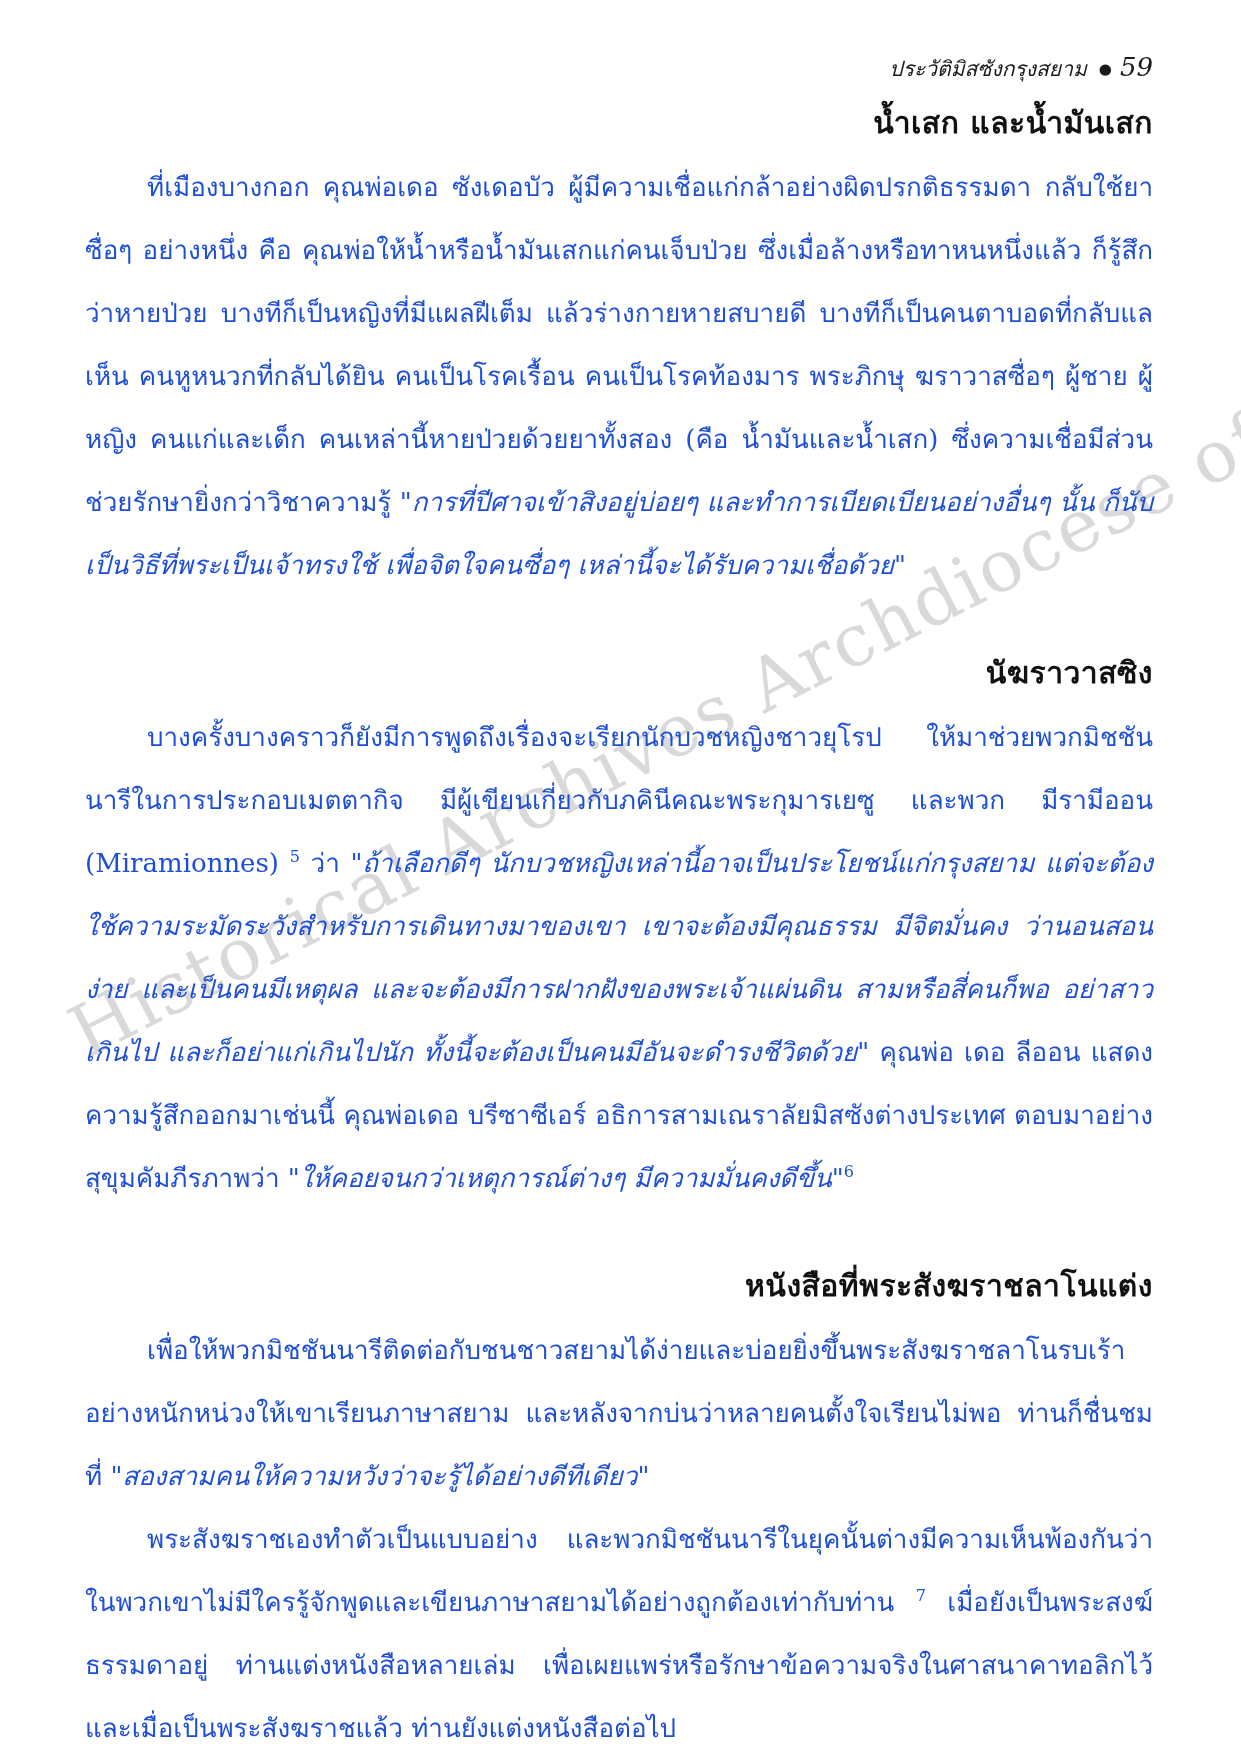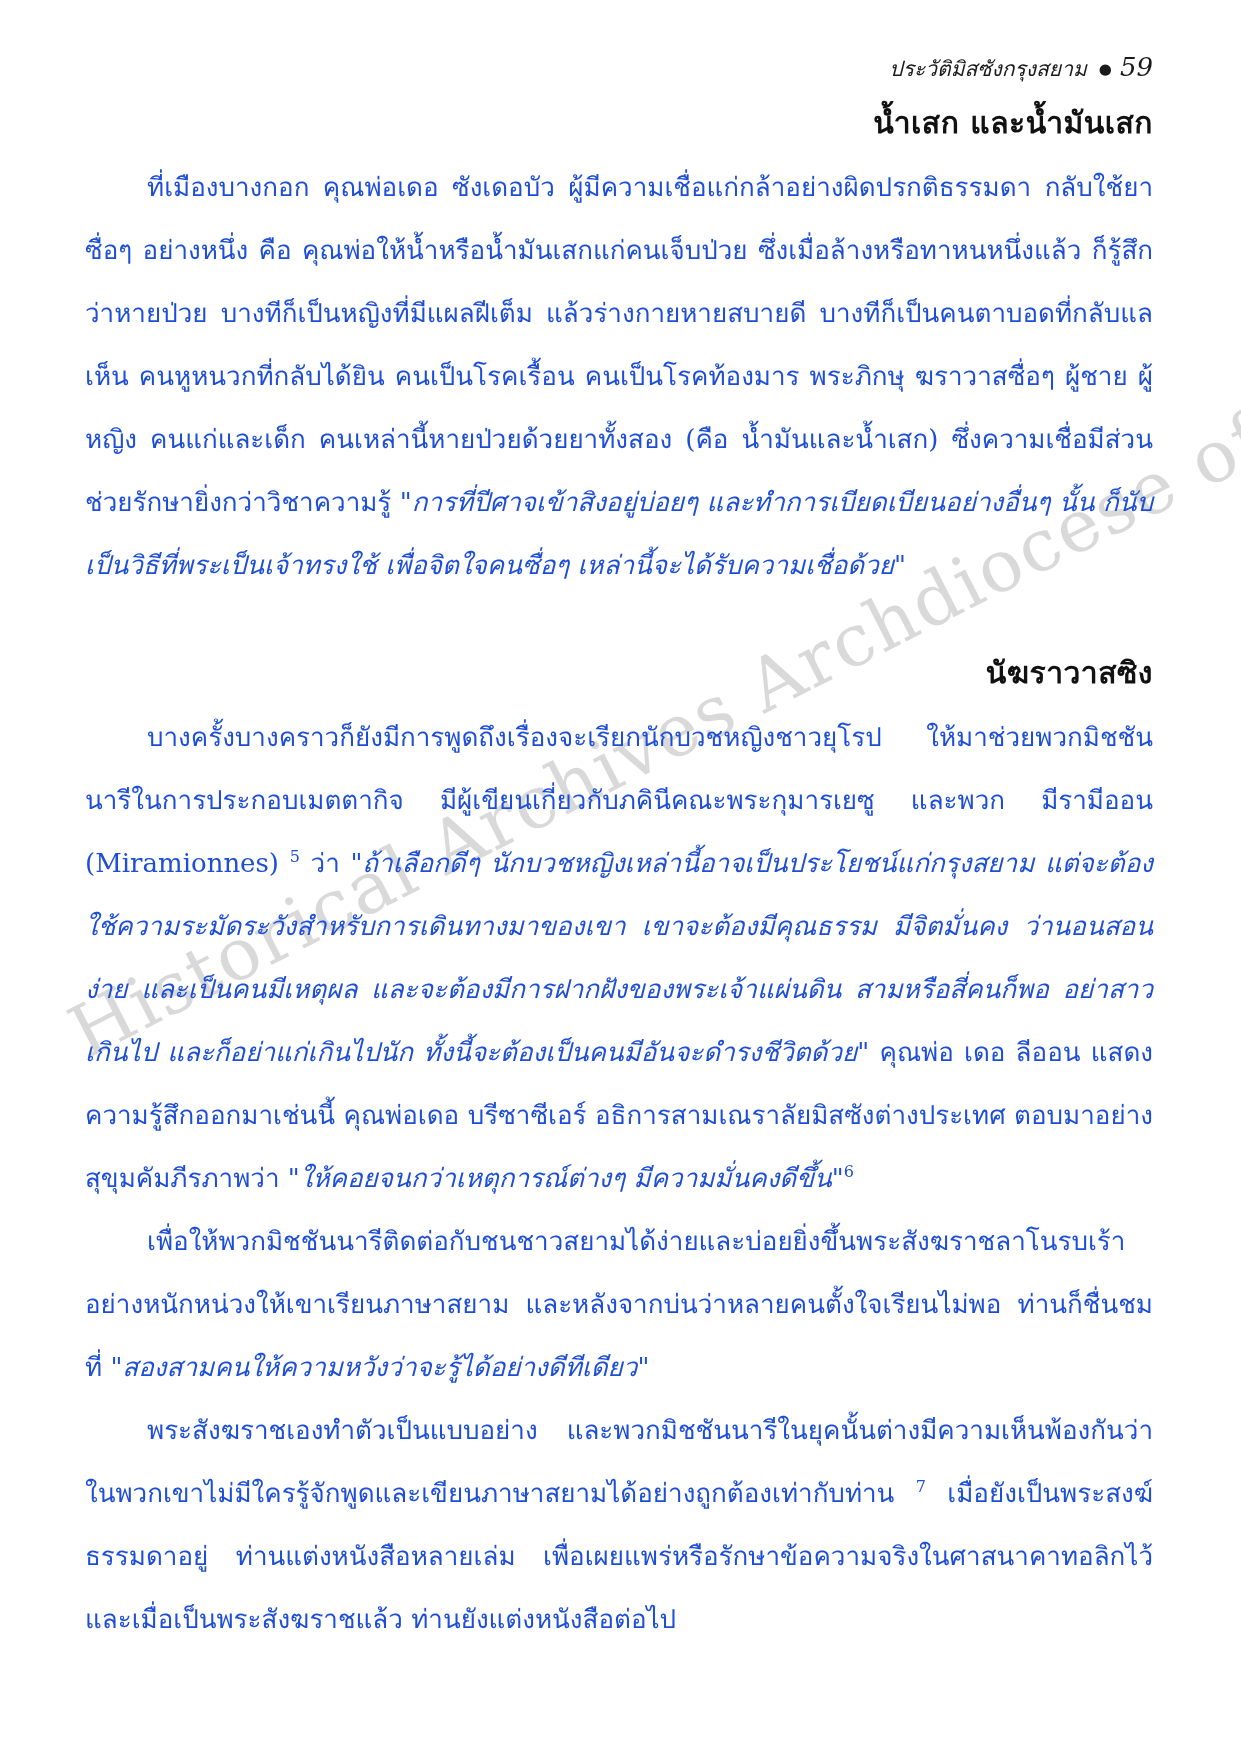--- a/index.html
+++ b/index.html
@@ -88,17 +88,18 @@
     <h1 class="sec-heading">น้ำเสก และน้ำมันเสก</h1>
     <p class="body-par"><span class="seg-n">ที่เมืองบางกอก คุณพ่อเดอ ซังเดอบัว ผู้มีความเชื่อแก่กล้าอย่างผิดปรกติธรรมดา กลับใช้ยาซื่อๆ อย่างหนึ่ง คือ คุณพ่อให้น้ำหรือน้ำมันเสกแก่คนเจ็บป่วย ซึ่งเมื่อล้างหรือทาหนหนึ่งแล้ว ก็รู้สึกว่าหายป่วย บางทีก็เป็นหญิงที่มีแผลฝีเต็ม แล้วร่างกายหายสบายดี บางทีก็เป็นคนตาบอดที่กลับแลเห็น คนหูหนวกที่กลับได้ยิน คนเป็นโรคเรื้อน คนเป็นโรคท้องมาร พระภิกษุ ฆราวาสซื่อๆ ผู้ชาย ผู้หญิง คนแก่และเด็ก คนเหล่านี้หายป่วยด้วยยาทั้งสอง (คือ น้ำมันและน้ำเสก) ซึ่งความเชื่อมีส่วนช่วยรักษายิ่งกว่าวิชาความรู้ </span><span class="seg-i">"การที่ปีศาจเข้าสิงอยู่บ่อยๆ และทำการเบียดเบียนอย่างอื่นๆ นั้น ก็นับเป็นวิธีที่พระเป็นเจ้าทรงใช้ เพื่อจิตใจคนซื่อๆ เหล่านี้จะได้รับความเชื่อด้วย"</span></p>
   </section>
 
   <section class="later">
     <h1 class="sec-heading">นัฆราวาสซิง</h1>
     <p class="body-par"><span class="seg-n">บางครั้งบางคราวก็ยังมีการพูดถึงเรื่องจะเรียกนักบวชหญิงชาวยุโรป ให้มาช่วยพวกมิชชันนารีในการประกอบเมตตากิจ มีผู้เขียนเกี่ยวกับภคินีคณะพระกุมารเยซู และพวก มีรามีออน (Miramionnes) </span><sup class="seg-sup">5</sup><span class="seg-n"> ว่า </span><span class="seg-i">"ถ้าเลือกดีๆ นักบวชหญิงเหล่านี้อาจเป็นประโยชน์แก่กรุงสยาม แต่จะต้องใช้ความระมัดระวังสำหรับการเดินทางมาของเขา เขาจะต้องมีคุณธรรม มีจิตมั่นคง ว่านอนสอนง่าย และเป็นคนมีเหตุผล และจะต้องมีการฝากฝังของพระเจ้าแผ่นดิน สามหรือสี่คนก็พอ อย่าสาวเกินไป และก็อย่าแก่เกินไปนัก ทั้งนี้จะต้องเป็นคนมีอันจะดำรงชีวิตด้วย" </span><span class="seg-n">คุณพ่อ เดอ ลีออน แสดงความรู้สึกออกมาเช่นนี้ คุณพ่อเดอ บรีซาซีเอร์ อธิการสามเณราลัยมิสซังต่างประเทศ ตอบมาอย่างสุขุมคัมภีรภาพว่า </span><span class="seg-i">"ให้คอยจนกว่าเหตุการณ์ต่างๆ มีความมั่นคงดีขึ้น"</span><sup class="seg-sup">6</sup></p>
   </section>
 
   <section class="later">
+    <h1 class="sec-heading">หนังสือที่พระสังฆราชลาโนแต่ง</h1>
     <p class="body-par"><span class="seg-n">เพื่อให้พวกมิชชันนารีติดต่อกับชนชาวสยามได้ง่ายและบ่อยยิ่งขึ้นพระสังฆราชลาโนรบเร้าอย่างหนักหน่วงให้เขาเรียนภาษาสยาม และหลังจากบ่นว่าหลายคนตั้งใจเรียนไม่พอ ท่านก็ชื่นชมที่ </span><span class="seg-i">"สองสามคนให้ความหวังว่าจะรู้ได้อย่างดีทีเดียว"</span></p>
     <p class="body-par"><span class="seg-n">พระสังฆราชเองทำตัวเป็นแบบอย่าง และพวกมิชชันนารีในยุคนั้นต่างมีความเห็นพ้องกันว่า ในพวกเขาไม่มีใครรู้จักพูดและเขียนภาษาสยามได้อย่างถูกต้องเท่ากับท่าน </span><sup class="seg-sup">7</sup><span class="seg-n"> เมื่อยังเป็นพระสงฆ์ธรรมดาอยู่ ท่านแต่งหนังสือหลายเล่ม เพื่อเผยแพร่หรือรักษาข้อความจริงในศาสนาคาทอลิกไว้ และเมื่อเป็นพระสังฆราชแล้ว ท่านยังแต่งหนังสือต่อไป</span></p>
   </section>
 
 </div>
 
 </body></html>

